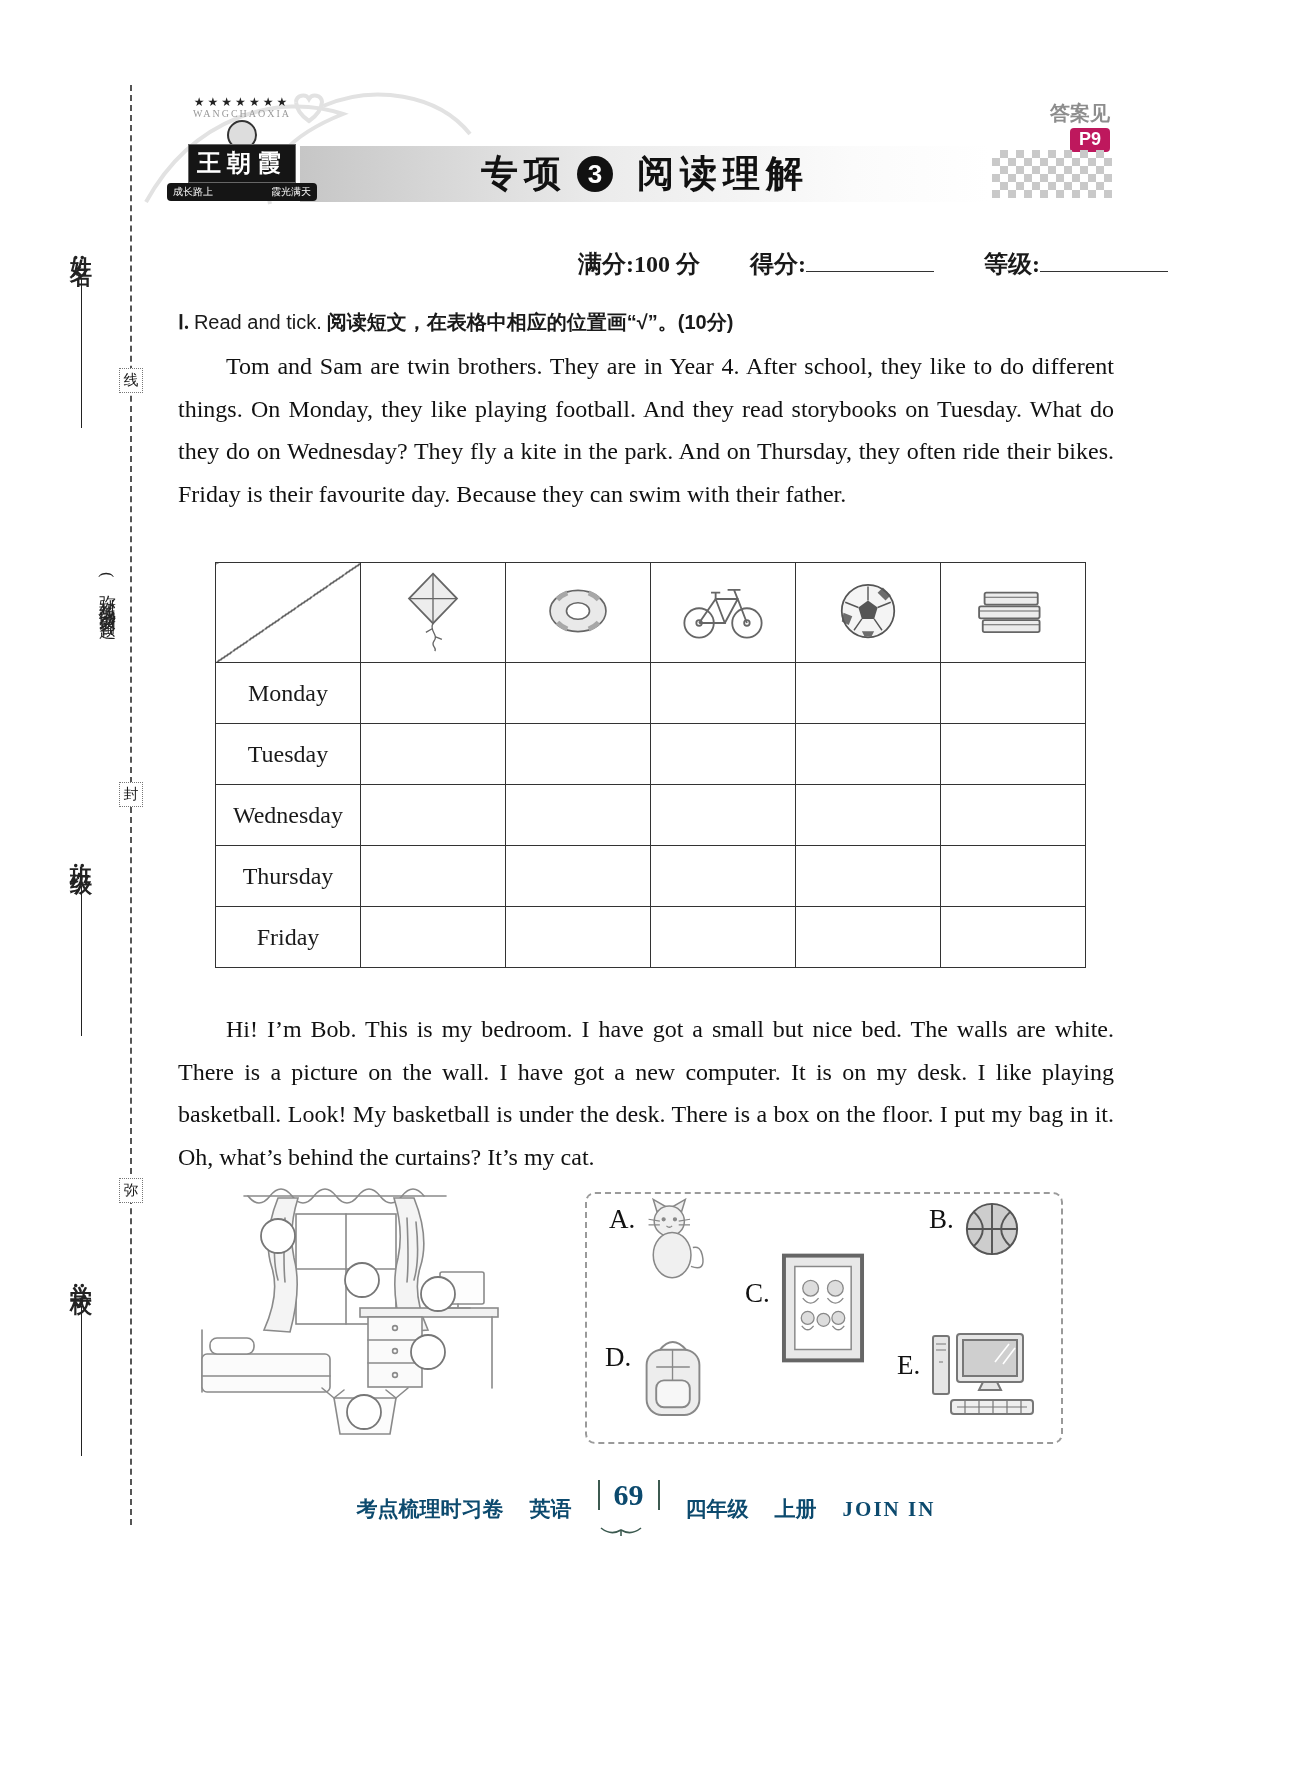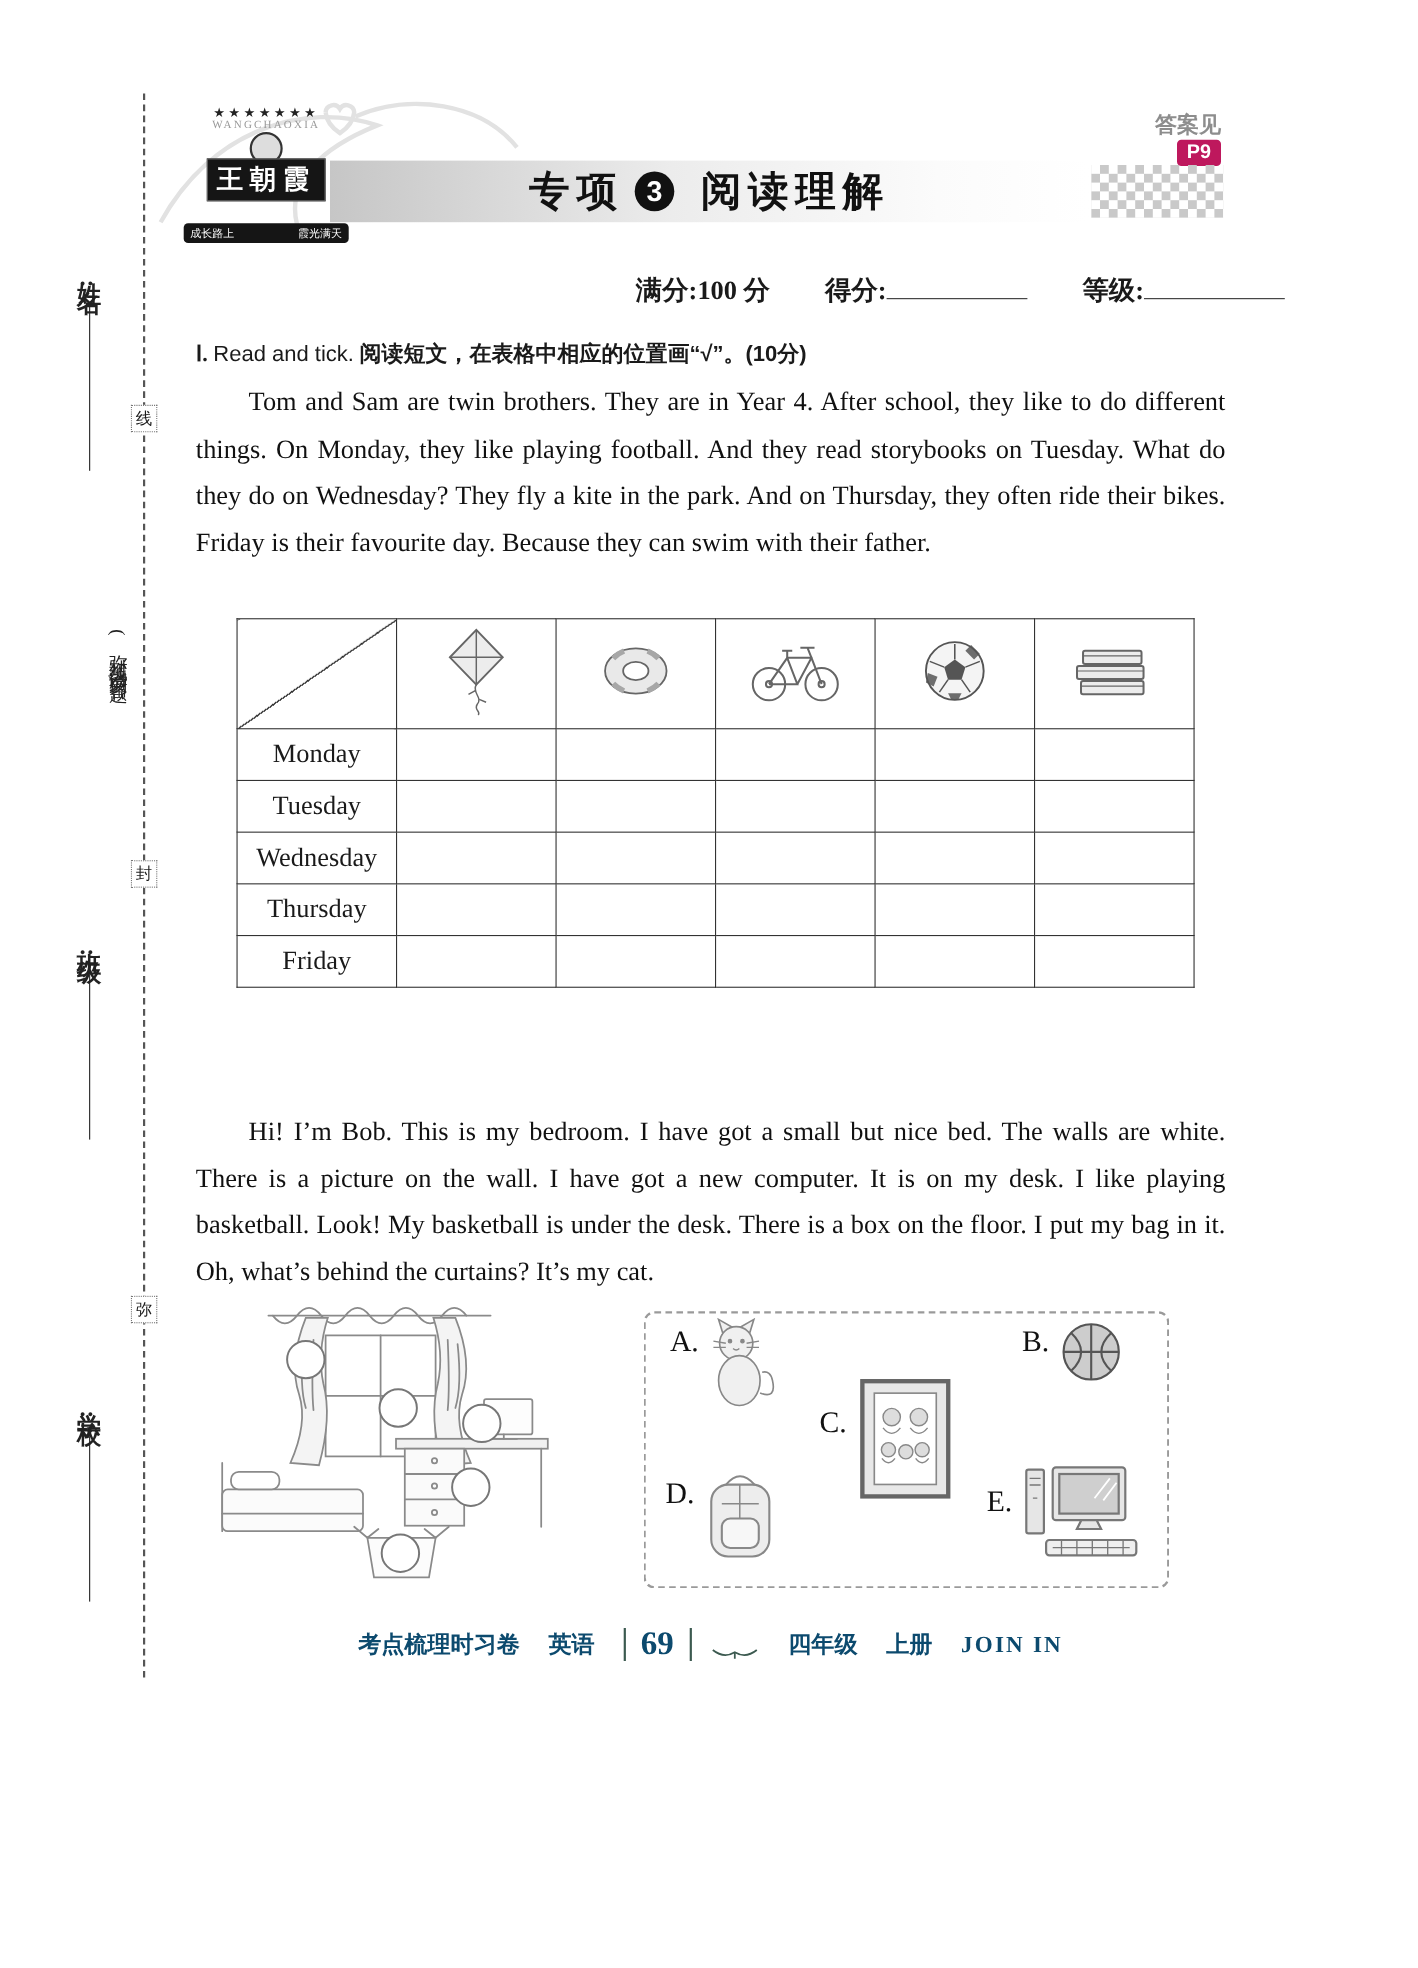--- a/index.html
+++ b/index.html
@@ -26,21 +26,21 @@
   .answer-ref .pbadge { display:inline-block; margin-left:6px; background:#be185d; color:#fff;
                         padding:1px 9px 2px; border-radius:4px; font-size:18px; }
 
   .logo { position:absolute; left:163px; top:95px; width:158px; text-align:center; z-index:2; }
   .logo .stars { font-size:12px; letter-spacing:3px; color:#222; line-height:14px; }
   .logo .latin { font-size:10px; color:#999; letter-spacing:2px; line-height:9px; }
   .logo .portrait { width:30px; height:30px; border:2px solid #333; border-radius:50%;
                     background:#ddd; margin:2px auto 0; }
   .logo .namebox { display:inline-block; background:#151515; color:#fff; border:1px solid #666;
                    font-weight:700; font-size:24px; letter-spacing:6px; padding:2px 8px 3px; margin-top:-6px; }
-  .logo .ribbon { margin:20px auto 0; background:#151515; color:#fff; font-size:10px;
+  .logo .ribbon { margin:0 auto 0; background:#151515; color:#fff; font-size:10px;
                   border-radius:4px; padding:2px 6px; display:flex; justify-content:space-between; gap:10px; width:150px; }
 
   .banner { position:absolute; left:300px; top:146px; width:690px; height:56px;
             background:linear-gradient(to right, #c6c6c6, #ececec 45%, #fbfbfb 80%, #fff);
             display:flex; align-items:center; justify-content:center; gap:10px;
             font-family:"Liberation Sans",sans-serif; font-weight:700; font-size:37px; letter-spacing:6px; color:#111; }
   .banner .t-num { display:inline-flex; align-items:center; justify-content:center;
                    width:36px; height:36px; border-radius:50%; background:#111; color:#fff;
                    font-size:26px; letter-spacing:0; }
   .banner .t-main { margin-left:14px; }
@@ -68,38 +68,38 @@
 
   .passage { position:absolute; left:178px; width:936px; font-size:24px; line-height:42.5px;
              text-align:justify; text-indent:2em; color:#111; }
   #s1-passage { top:345px; }
   #s2-passage { top:1008px; }
 
   
   .tick-table { position:absolute; left:215px; top:562px; border-collapse:collapse; background:#fff; }
   .tick-table td { border:1.6px solid #333; width:145px; text-align:center; vertical-align:middle; }
   .tick-table tr.head-row td { height:100px; }
-  .tick-table tr.day-row td { height:47px; }
+  .tick-table tr.day-row td { height:61px; }
   .tick-table td.day { font-size:24px; }
   .tick-table td.diag { background-image:linear-gradient(to bottom right,
                         transparent 49.6%, #333 49.6%, #333 50.4%, transparent 50.4%); }
 
   
   .bedroom { position:absolute; left:192px; top:1180px; }
   .items-box { position:absolute; left:585px; top:1192px; width:478px; height:252px;
                border:2px dashed #9a9a9a; border-radius:10px; }
   .item-label { position:absolute; font-size:27px; color:#111; }
   .item-icon { position:absolute; }
 
   
   .footer { position:absolute; left:178px; top:1480px; width:936px; display:flex;
             align-items:center; justify-content:center; gap:26px;
             color:#0c4a6e; font-weight:700; font-size:21px; }
   .footer .brand { letter-spacing:2px; }
-  .pagenum-wrap { display:inline-flex; align-items:flex-end;gap:16px; }
+  .pagenum-wrap { display:inline-flex; flex-direction:column; align-items:flex-start;gap:16px; }
   .pagenum { font-size:30px; line-height:30px; padding:0 14px;
              border-left:2px solid #3c5a50; border-right:2px solid #3c5a50; }
 </style>
 </head>
 <body>
 
 <div class="page">
 
   <svg class="swirl" width="340" height="170" viewBox="0 0 340 170">
     <g fill="none" stroke="#e2e2e2" stroke-width="4">

